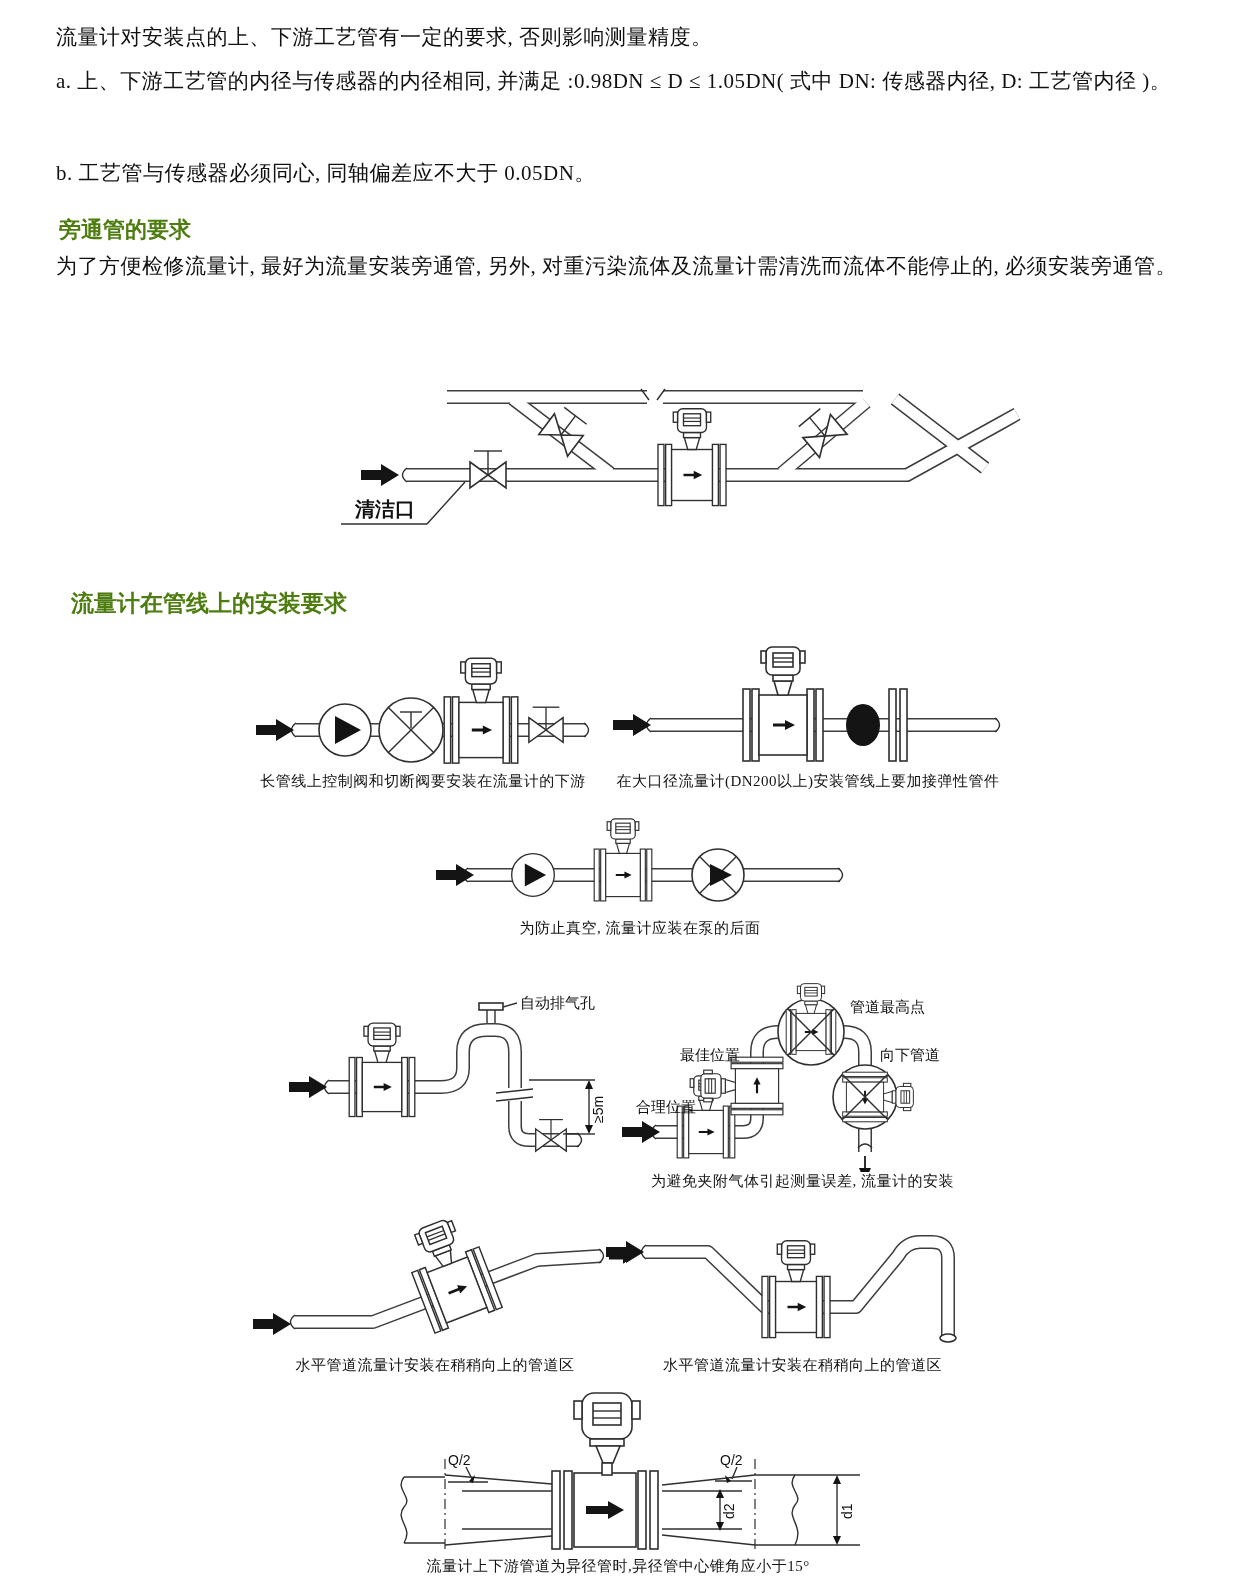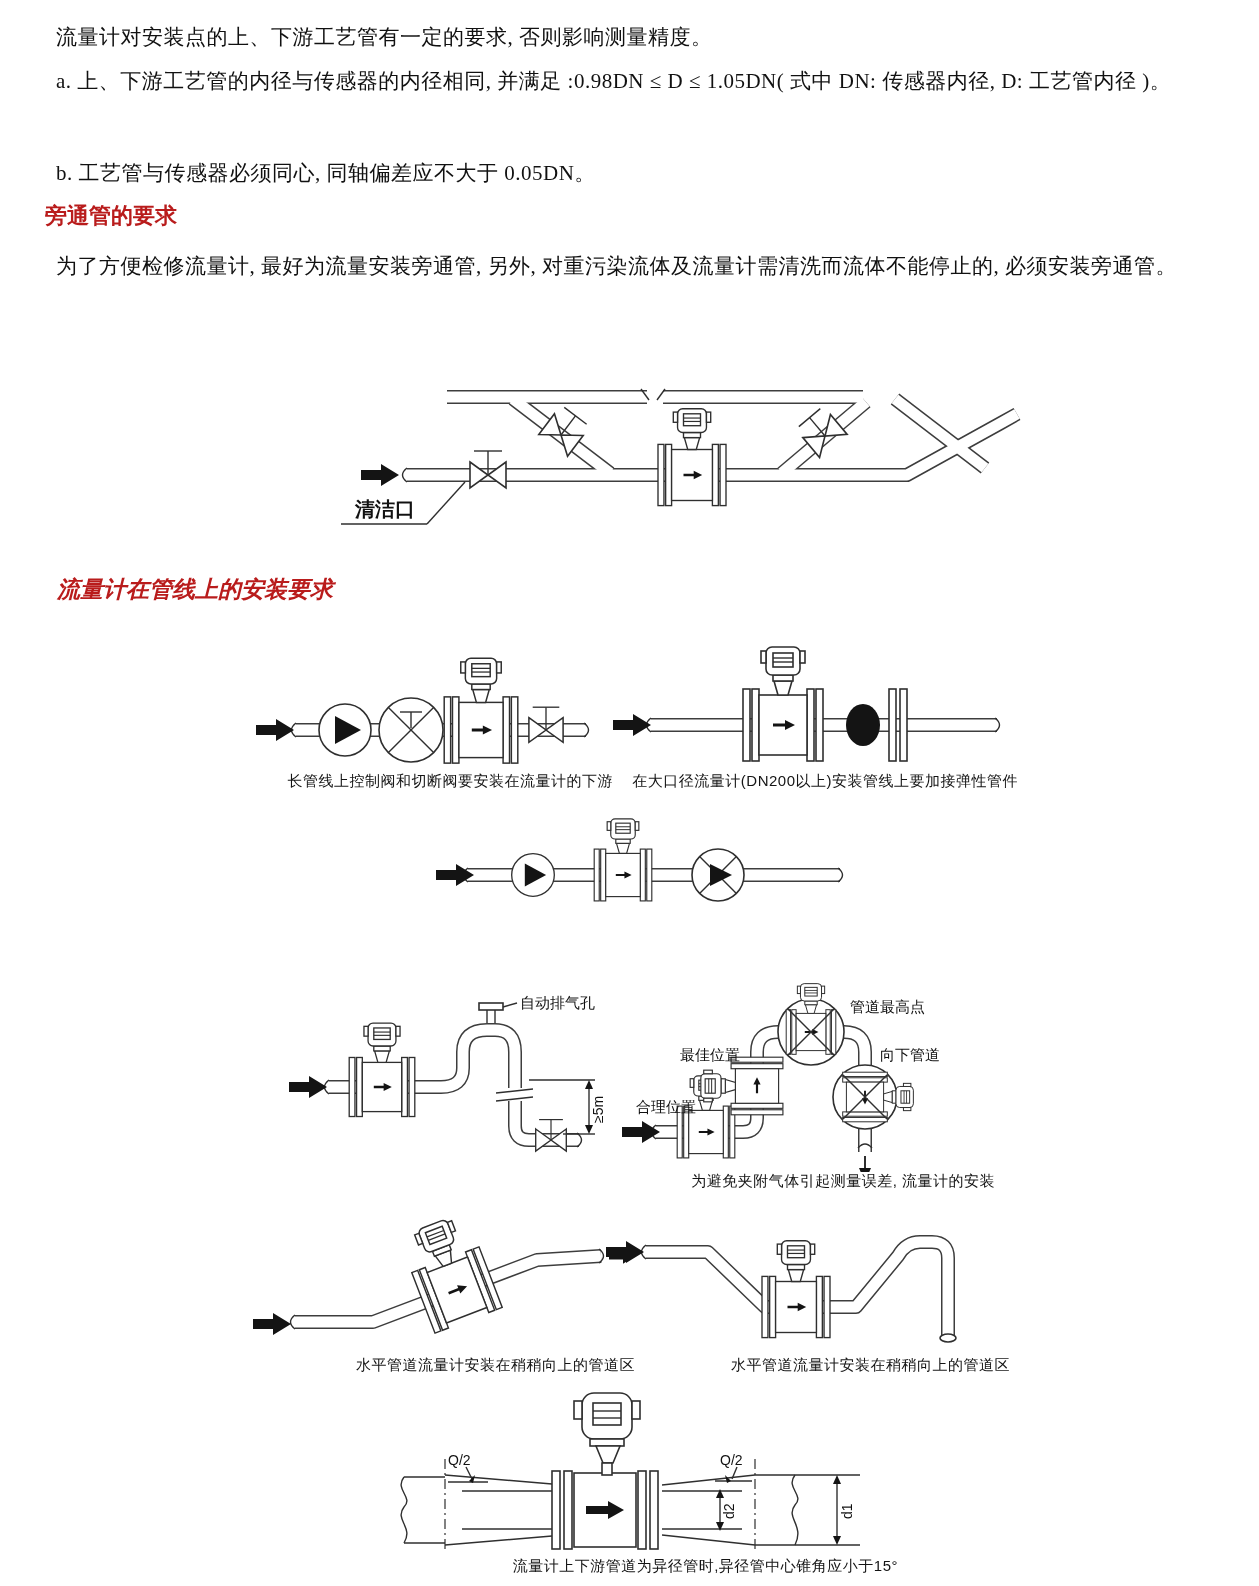--- a/index.html
+++ b/index.html
@@ -1,23 +1,23 @@
 <!DOCTYPE html>
 <html><head>
 <meta charset="utf-8">
 <style>
   html,body{margin:0;padding:0;background:#e8e8e8;}
   .page{position:relative;width:1259px;height:1586px;background:#ffffff;overflow:hidden;
         font-family:"Liberation Serif",serif;color:#111;}
   .para{position:absolute;left:10px;right:14px;margin:0;font-size:21px;line-height:46px;
         text-indent:46px;letter-spacing:.5px;}
-  .hd{position:absolute;margin:0;font-family:"Liberation Sans",sans-serif;font-weight:bold;color:#b91c1c;}
+  .hd{position:absolute;margin:14px;font-family:"Liberation Sans",sans-serif;font-weight:bold;color:#4d7c0f;}
   .hd1{font-size:22px;}
-  .hd2{font-size:23px;font-style:italic;}
-  .cap{position:absolute;text-align:right;font-family:Liberation Sans, sans-serif;
+  .hd2{font-size:23px;}
+  .cap{position:absolute;text-align:center;font-family:Liberation Serif, serif;
        font-size:15px;color:#141414;letter-spacing:.5px;}
   .d{position:absolute;}
   .po{stroke:#3d3d3d;stroke-width:14;fill:none;stroke-linejoin:round;}
   .pi{stroke:#ffffff;stroke-width:11;fill:none;stroke-linejoin:round;}
   .ln{stroke:#2f2f2f;stroke-width:1.4;fill:none;}
   .sym{fill:#ffffff;stroke:#2f2f2f;stroke-width:1.6;}
   .fl{fill:#141414;stroke:none;}
   .lbl{font-family:"Liberation Sans",sans-serif;font-size:15px;fill:#111;}
   .lblb{font-family:"Liberation Sans",sans-serif;font-size:20px;font-weight:bold;fill:#111;}
   .dim{font-family:"Liberation Sans",sans-serif;font-size:14px;fill:#111;}
@@ -139,20 +139,21 @@
   <svg class="d" style="left:430px;top:816px" width="420" height="106" viewBox="0 0 420 106">
     <path class="po" d="M38,59 H410"></path>
       <path class="pi" d="M38,59 H410"></path>
     <path class="ln" d="M38,52 q-9,7 0,14"></path>
     <path class="ln" d="M408,52 q9,7 0,14"></path>
     <use href="#sym-pump" transform="translate(103,59) scale(0.82)"></use>
     <use href="#sym-meter" transform="translate(193,59) scale(0.72)"></use>
     <use href="#sym-cvalve-tri" transform="translate(288,59)"></use>
     <use href="#sym-arrow" transform="translate(6,59)"></use>
   </svg>
+  <div class="cap" style="left:420px;top:919px;width:440px">为防止真空, 流量计应装在泵的后面</div>
 
   <svg class="d" style="left:245px;top:968px" width="400" height="200" viewBox="0 0 400 200">
     <path class="po" d="M84,119 L196,119 Q218,119 218,100 L218,84 Q218,62 242,62 L250,62 Q270,62 270,84 L270,158 Q270,172 284,172 L334,172"></path>
     <path class="pi" d="M84,119 L196,119 Q218,119 218,100 L218,84 Q218,62 242,62 L250,62 Q270,62 270,84 L270,158 Q270,172 284,172 L334,172"></path>
     <path class="ln" d="M84,112 q-9,7 0,14"></path>
     <path class="ln" d="M332,165 q9,7 0,14"></path>
     <rect x="252" y="120" width="34" height="13" fill="#fff" stroke="none"></rect>
     <line class="ln" x1="251" y1="125" x2="288" y2="121"></line>
     <line class="ln" x1="251" y1="133" x2="288" y2="129"></line>
     <line class="ln" x1="242" y1="55" x2="242" y2="42"></line>

